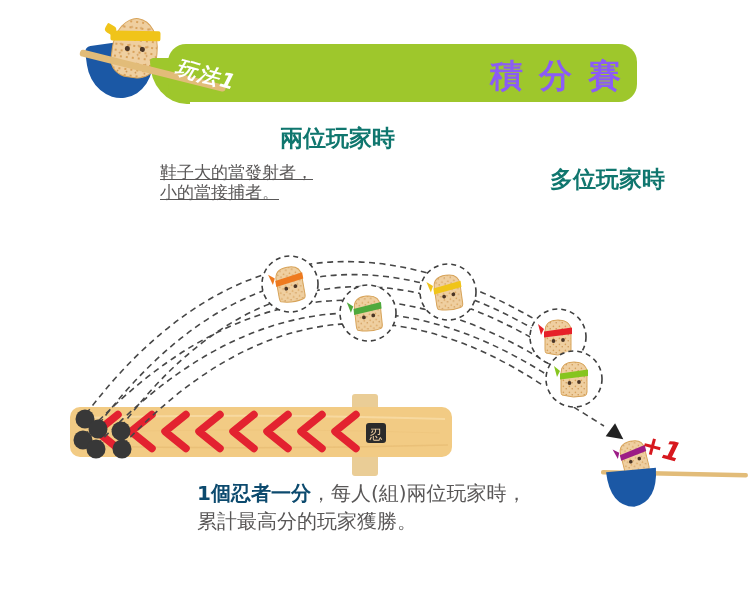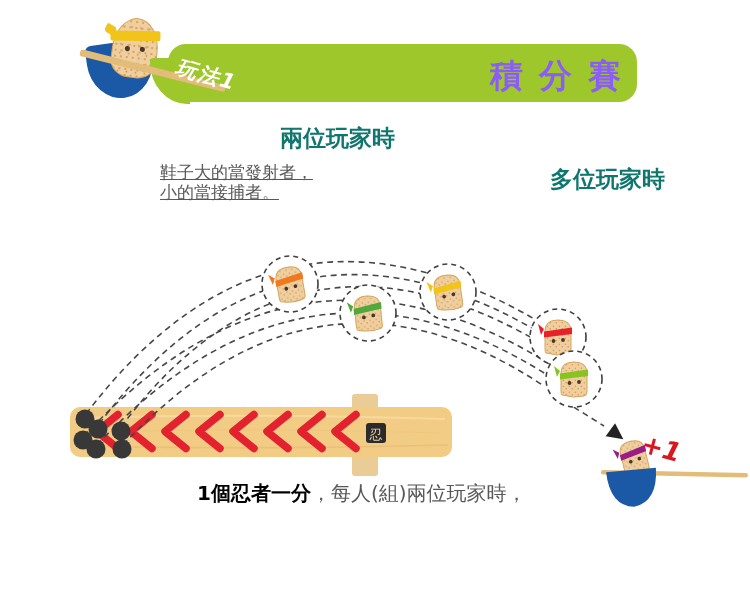--- a/index.html
+++ b/index.html
@@ -57,21 +57,21 @@
   .col h3{margin:0 0 9px 0;font-size:23px;line-height:1.2;color:#0f766e;font-weight:bold;text-align:right;}
   .col p{margin:0;font-size:17px;line-height:20px;white-space:pre-line;text-decoration:underline;}
   .col.c1{left:160px;top:125px;width:235px;}
   .col.c2{left:400px;top:125px;width:265px;margin-top:41px;}
 
   
   .diagram{left:0;top:0;width:750px;height:592px;}
 
   
   .footer-note{left:197px;top:479px;width:420px;font-size:20px;line-height:28px;color:#595757;}
-  .footer-note .hl{color:#000000;font-weight:bold;}
+  .footer-note .hl{color:#0c4a6e;font-weight:bold;}
 </style>
 </head>
 <body>
 
 <div class="stage">
 
   <div class="abs mascot-bowl"></div>
   <div class="abs mascot-body">
     <div class="mascot-band"></div>
     <div class="mascot-band-knot"></div>
@@ -205,15 +205,16 @@
         <circle cx="5" cy="3" r="1.9" fill="#4A3526"></circle>
     </g>
 
     <path d="M606 470 L656 470 Q655 504 631 507 Q607 504 606 470 Z" transform="rotate(-5 631 470)" fill="#1B58A5"></path>
 
     <text x="659" y="457" text-anchor="middle" font-size="26" font-weight="bold" font-style="italic" transform="rotate(15 659 457)" fill="#D7181E">+1</text>
   </svg>
 
   <div class="abs footer-note">
     <div><span class="hl">1個忍者一分</span><span>，每人(組)兩位玩家時，</span></div>
+    <div>累計最高分的玩家獲勝。</div>
   </div>
 
 </div>
 
 </body></html>

